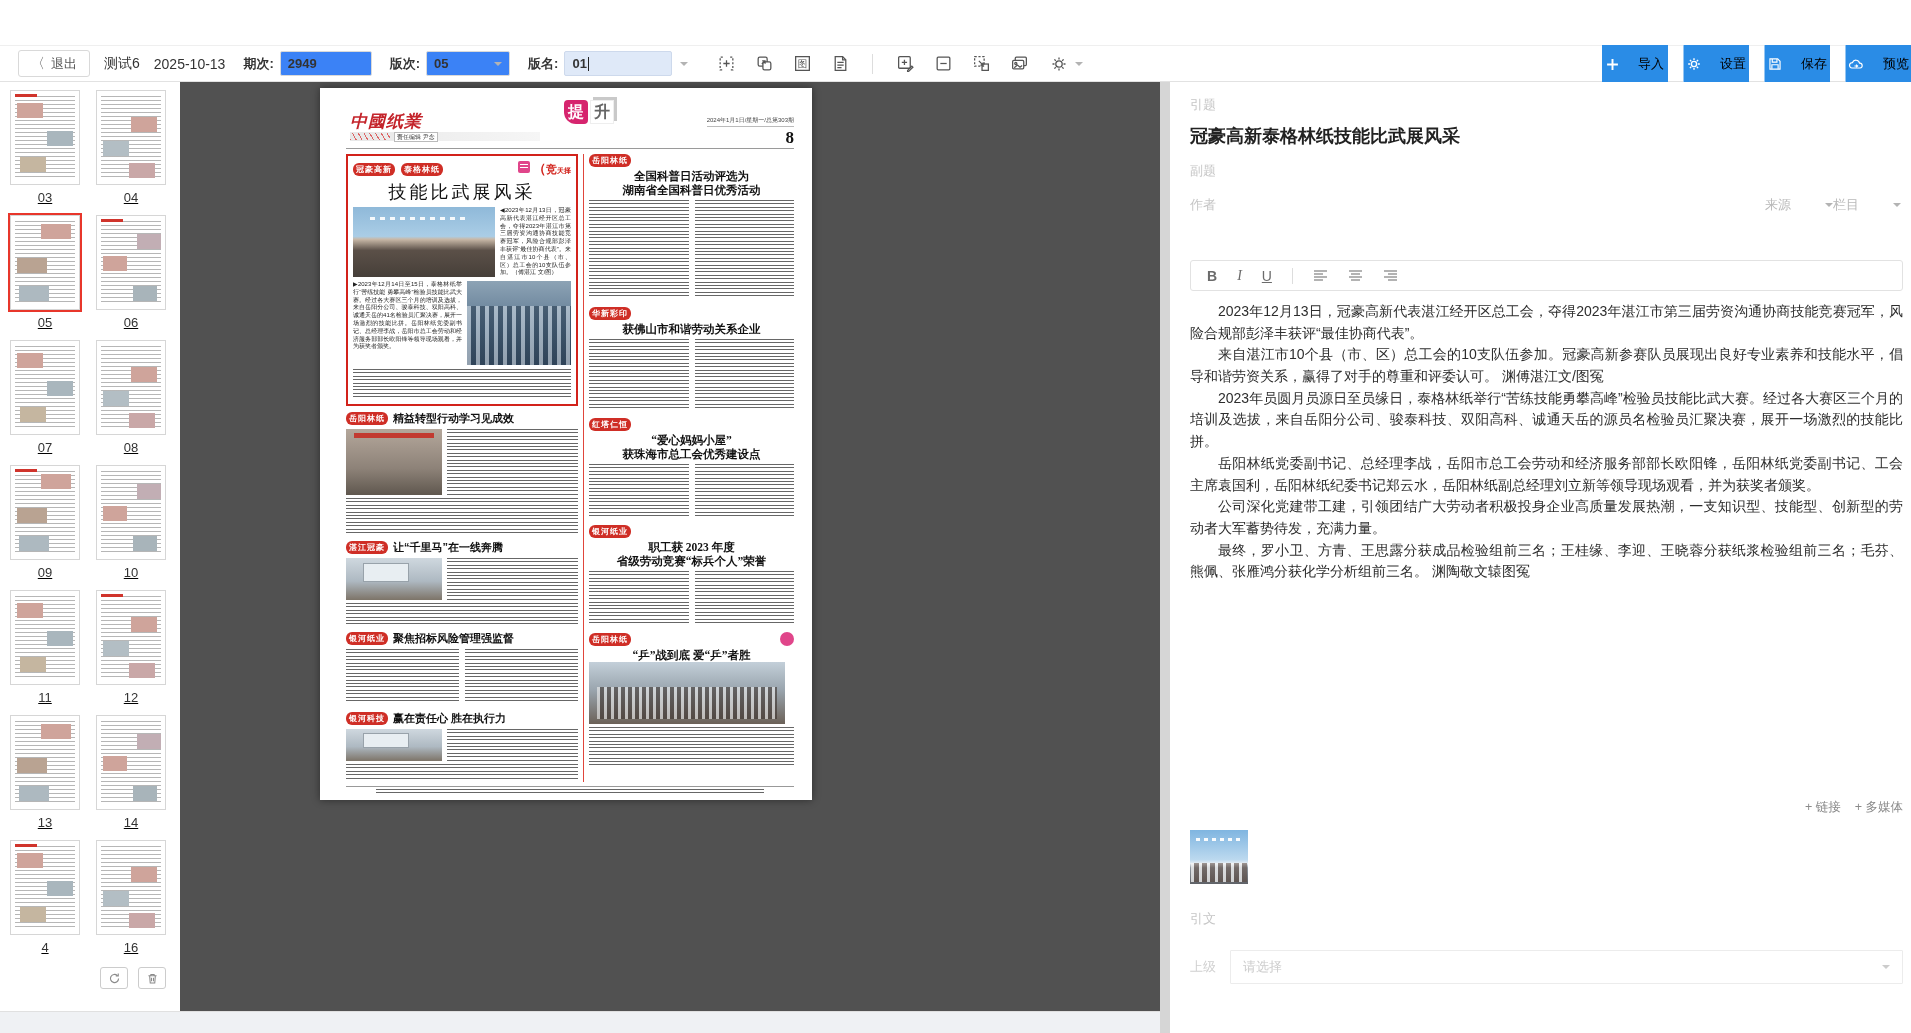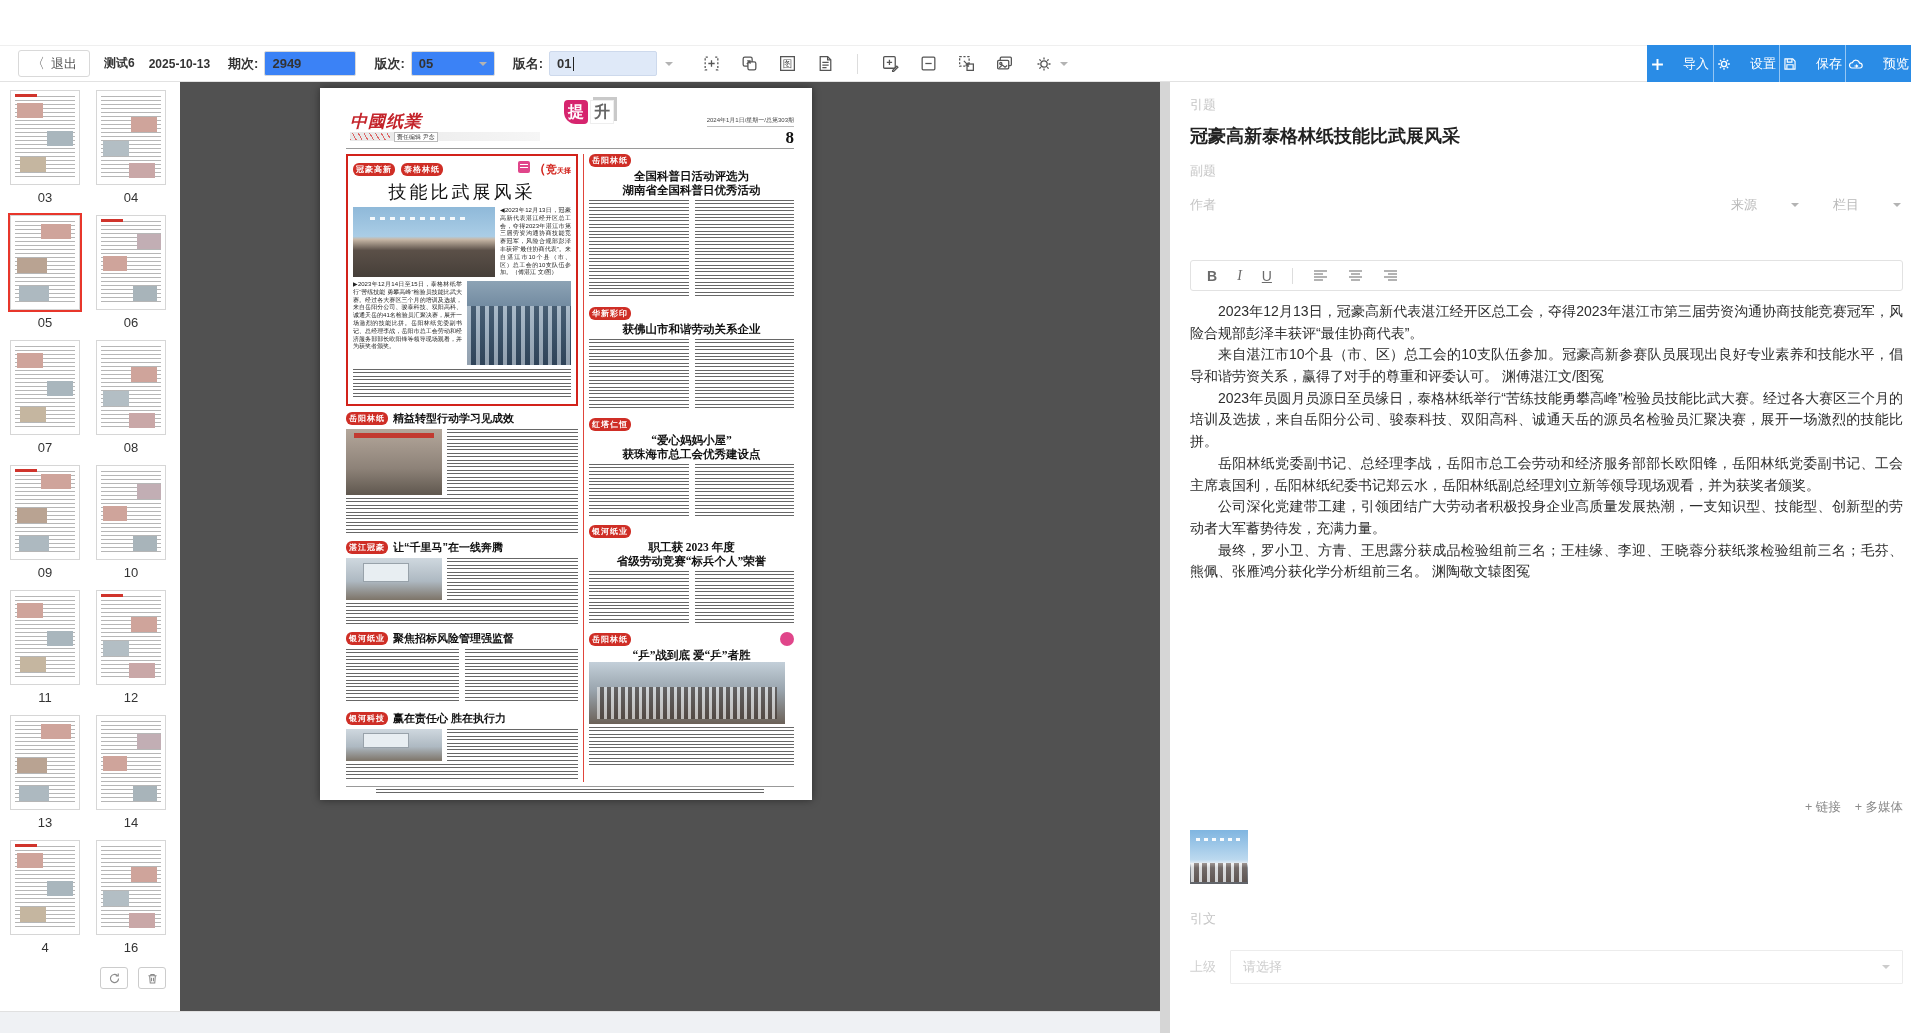--- a/index.html
+++ b/index.html
@@ -2,40 +2,40 @@
 <html><head>
 <meta charset="utf-8">
 <style>
   *{margin:0;padding:0;box-sizing:border-box;font-family:"Liberation Sans","DejaVu Sans",sans-serif;}
   html,body{width:1911px;height:1033px;overflow:hidden;background:#fff;}
   .topspace{height:45px;background:#fff;}
   
   .toolbar{height:37px;border-top:1px solid #efefef;border-bottom:1px solid #e2e2e2;display:flex;align-items:center;padding-left:18px;position:relative;background:#fff;}
   .btn-back{display:inline-flex;align-items:center;gap:6px;border:1px solid #d9d9d9;border-radius:3px;background:#fff;height:27px;padding:0 12px;color:#555;font-size:13px;cursor:pointer;}
   .btn-back .chev{font-size:14px;color:#666;}
-  .docname,.docdate{font-weight:bold;color:#333;font-size:12px;margin-left:14px;}
+  .docname,.docdate{font-weight:normal;color:#333;font-size:14px;margin-left:14px;}
   .f-label{color:#333;font-size:13px;font-weight:bold;margin-left:18px;}
   .f-input{height:25px;border:1px solid #d9d9d9;border-radius:2px;background:#3b82f6;color:#333;font-weight:bold;font-size:13px;padding:0 7px;margin-left:6px;}
   .inp-issue{width:92px;}
   .sel-edition{width:84px;display:inline-flex;align-items:center;justify-content:space-between;}
   .inp-pagename{width:108px;background:#dfe9f8;border-color:#cdd9ec;display:inline-flex;align-items:center;}
   .caret{width:0;height:0;border:4px solid transparent;border-top-color:#b3b3b3;display:inline-block;margin-top:4px;}
   .lone-caret{margin-left:8px;}
   .cursorbar{display:inline-block;width:1px;height:14px;background:#222;margin-left:1px;}
   .icon-group{display:flex;align-items:center;gap:14px;margin-left:26px;}
   .tb-icon{width:24px;height:24px;display:inline-flex;align-items:center;justify-content:center;cursor:pointer;color:#555;}
   .tb-sep{width:1px;height:20px;background:#ddd;margin:0 6px;}
   .gear-wrap{display:flex;align-items:center;gap:4px;margin-left:16px;cursor:pointer;}
   .actions{position:absolute;right:0;top:-1px;height:38px;display:flex;}
-  .act-btn{width:66px;height:100%;background:#2a8ce6;color:#ffffff;font-size:13px;display:flex;align-items:center;justify-content:center;gap:19px;border-left:1px solid rgba(255,255,255,.5);cursor:pointer;}
+  .act-btn{width:66px;height:100%;background:#2a8ce6;color:#000000;font-size:13px;display:flex;align-items:center;justify-content:center;gap:19px;border-left:1px solid rgba(255,255,255,.5);cursor:pointer;margin-left:15px;}
   .act-btn:first-child{border-left:none;}
   
   .main{position:relative;height:951px;}
   .sidebar{position:absolute;left:0;top:0;width:180px;height:929px;background:#fff;overflow:hidden;}
-  .thumb-grid{display:grid;grid-template-columns:repeat(2,70px);column-gap:16px;row-gap:2px;padding:8px 0 0 10px;}
+  .thumb-grid{display:grid;grid-template-columns:repeat(2,70px);column-gap:16px;row-gap:2px;padding:8px 0 0 10px;text-decoration:underline;}
   .thumb-item{display:flex;flex-direction:column;align-items:center;cursor:pointer;}
   .thumb{width:70px;height:95px;background:#fff;border:1px solid #d6d6d6;position:relative;overflow:hidden;}
   .thumb::before{content:'';position:absolute;inset:5px 4px;background:repeating-linear-gradient(180deg,rgba(110,110,110,.5) 0 1px,transparent 1px 4px);}
   .thumb::after{content:'';position:absolute;left:6px;top:12px;width:26px;height:15px;background:#cfa49b;box-shadow:30px 28px 0 #a9b6bd,3px 54px 0 #c5b6a0;}
   .thumb .redcap{position:absolute;top:3px;left:4px;width:22px;height:3px;background:#d0342c;}
   .v1 .thumb::after{top:26px;left:34px;box-shadow:-28px 24px 0 #b3bec4,-2px 46px 0 #c9a7a7;}
   .v2 .thumb::after{top:8px;left:30px;width:30px;box-shadow:-24px 34px 0 #b9a392,-22px 62px 0 #adb9c0;}
   .v3 .thumb::after{top:40px;width:24px;box-shadow:34px -22px 0 #c2aeb4,30px 30px 0 #a8b4ba;}
   .thumb-item.sel .thumb{outline:2px solid #e8362b;outline-offset:0;}
   .thumb-label{font-size:13px;color:#333;padding:5px 0 8px;}
@@ -94,21 +94,21 @@
   .row{display:flex;gap:5px;margin-top:3px;}
   .cols2{display:flex;gap:6px;margin-top:3px;}
   .circ-badge{width:14px;height:14px;border-radius:50%;background:#e0458a;display:inline-block;margin-left:auto;}
   .pfoot{margin-top:4px;border-top:1px solid #999;padding-top:2px;}
   .pfoot .mlines{height:4px;margin:0 30px;}
   
   .panel{position:absolute;left:1170px;top:0;width:741px;height:951px;background:#fff;padding:14px 14px 0 14px;margin-left:6px;}
   .ghost-label{color:#c6c6c6;font-size:13px;}
   .art-title{color:#222;font-size:18px;font-weight:bold;margin:10px 0 14px;}
   .author-row{display:flex;align-items:center;margin-top:16px;}
-  .dd-group{margin-left:auto;display:flex;align-items:flex-end;gap:34px;padding-right:2px;}
+  .dd-group{margin-left:auto;display:flex;align-items:flex-end;padding-right:2px;}
   .dd{display:flex;align-items:center;gap:34px;color:#b9b9b9;font-size:13px;cursor:pointer;}
   .ed-toolbar{margin-top:46px;border:1px solid #e2e2e2;border-radius:3px;height:31px;display:flex;align-items:center;padding:0 16px;gap:20px;color:#6b6b6b;}
   .ed-b{font-weight:bold;font-size:14px;cursor:pointer;}
   .ed-i{font-style:italic;font-size:14px;font-family:"Liberation Serif","DejaVu Serif",serif;cursor:pointer;}
   .ed-u{text-decoration:underline;font-size:14px;cursor:pointer;}
   .ed-sep{width:1px;height:16px;background:#ddd;}
   .ed-align{cursor:pointer;display:inline-flex;}
   .ed-body{margin-top:10px;height:488px;overflow:hidden;color:#2d2d2d;font-size:14px;line-height:1.55;}
   .ed-body p{text-indent:2em;text-align:justify;}
   .media-links{display:flex;justify-content:flex-end;gap:14px;color:#8a8a8a;font-size:12.5px;margin-top:10px;}

